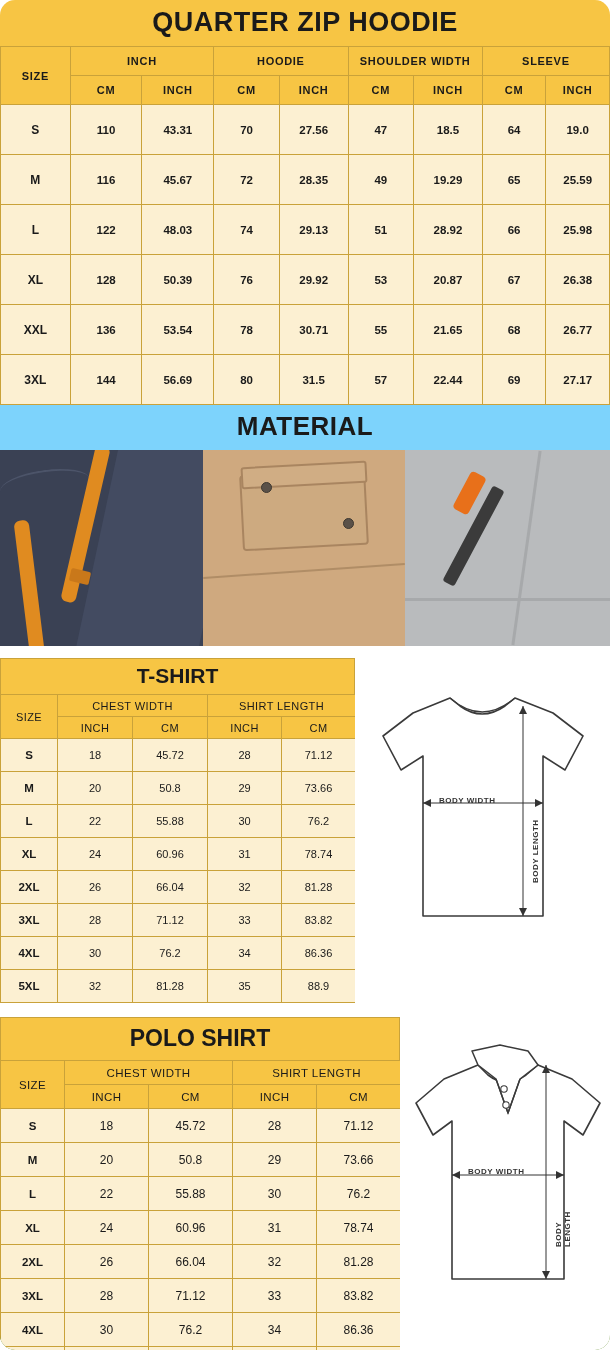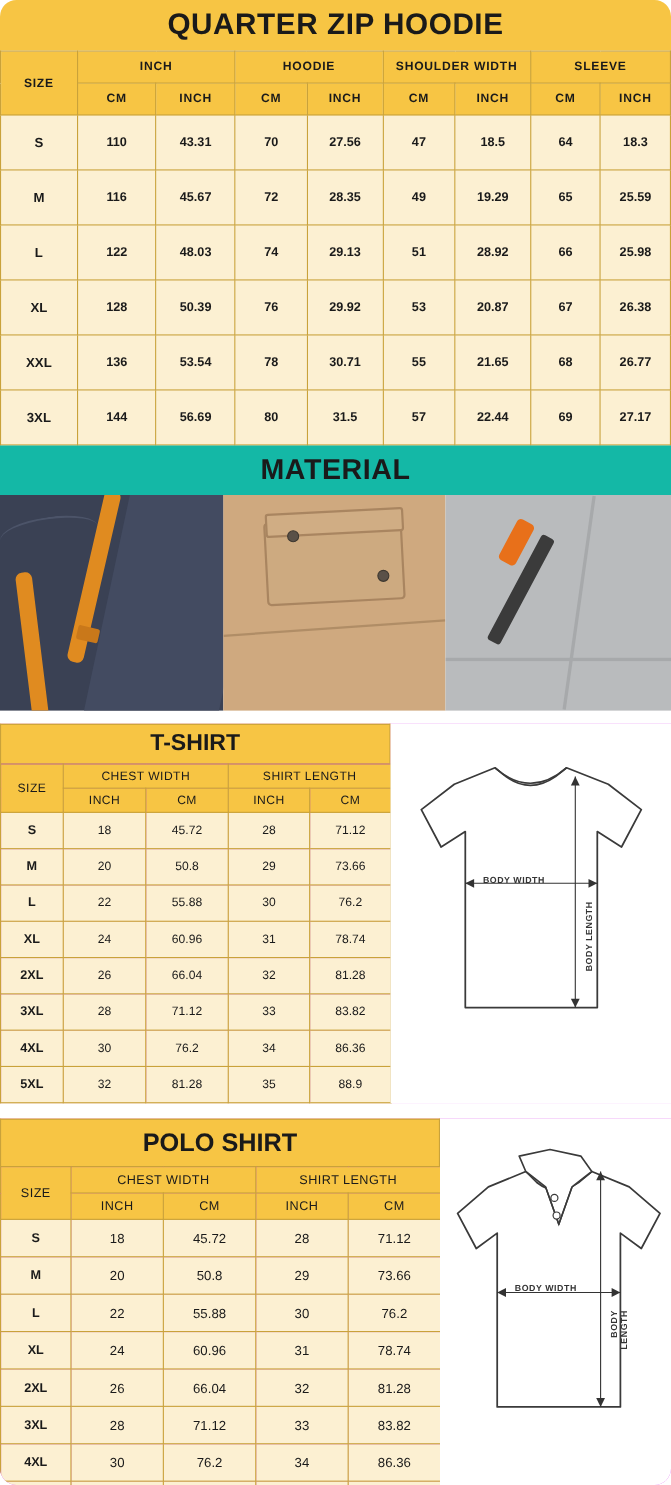--- a/index.html
+++ b/index.html
@@ -51,21 +51,21 @@
     height: 50px;
     font-weight: bold;
     font-size: 11.5px;
   }
   table.hoodie tbody td.sizecell {
     font-size: 12px;
   }
 
   
   .material-title {
-    background: #14b8a6;
+    background: #7dd3fc;
     text-align: center;
     font-size: 26px;
     font-weight: bold;
     color: #1a1a1a;
     padding: 6px 0 8px 0;
     letter-spacing: 0.5px;
   }
   .material-imgs {
     display: flex;
     width: 610px;
@@ -118,21 +118,21 @@
     background: #3b3b3b; border-radius: 3px; transform: rotate(28deg);
   }
   .zip-pull {
     position: absolute; left: 56px; top: 22px; width: 17px; height: 42px;
     background: #E8701A; border-radius: 4px; transform: rotate(28deg);
   }
   .grey-seam { position: absolute; left: 0; top: 148px; width: 205px; height: 3px; background: #a7a9ab; }
   .grey-seam2 { position: absolute; left: 120px; top: 0; width: 3px; height: 196px; background: #a7a9ab; transform: rotate(8deg); }
 
   
-  .shirt-block { display: flex; width: 610px; background: #d946ef; }
+  .shirt-block { display: flex; width: 610px; background: #4d7c0f; }
   .shirt-table-wrap { width: 355px; }
   .shirt-title {
     background: #F7C544;
     text-align: center;
     font-size: 21px;
     font-weight: bold;
     color: #1a1a1a;
     padding: 5px 0 6px 0;
     border: 1px solid #c9a23a;
     border-bottom: none;
@@ -153,21 +153,21 @@
     background: #F7C544;
     font-weight: normal;
     height: 22px;
     letter-spacing: 0.4px;
   }
   table.shirt tbody td {
     background: #FCF0D2;
     height: 33px;
   }
   table.shirt tbody td.sizecell { font-weight: bold; font-size: 11.5px; }
-  .shirt-art { flex: 1; position: relative; background: #ffffff; text-align: right; }
+  .shirt-art { flex: 1; position: relative; background: #ffffff; }
 
   .art-label {
     position: absolute;
     font-size: 8px;
     font-weight: bold;
     color: #333;
     letter-spacing: 0.5px;
   }
   .art-label.vertical { transform: rotate(-90deg); transform-origin: left top; }
 
@@ -220,21 +220,21 @@
     <tbody>
       <tr>
         <td class="sizecell">S</td>
         <td>110</td>
         <td>43.31</td>
         <td>70</td>
         <td>27.56</td>
         <td>47</td>
         <td>18.5</td>
         <td>64</td>
-        <td>18.3</td>
+        <td>19.0</td>
       </tr>
       <tr>
         <td class="sizecell">M</td>
         <td>116</td>
         <td>45.67</td>
         <td>72</td>
         <td>28.35</td>
         <td>49</td>
         <td>19.29</td>
         <td>65</td>

